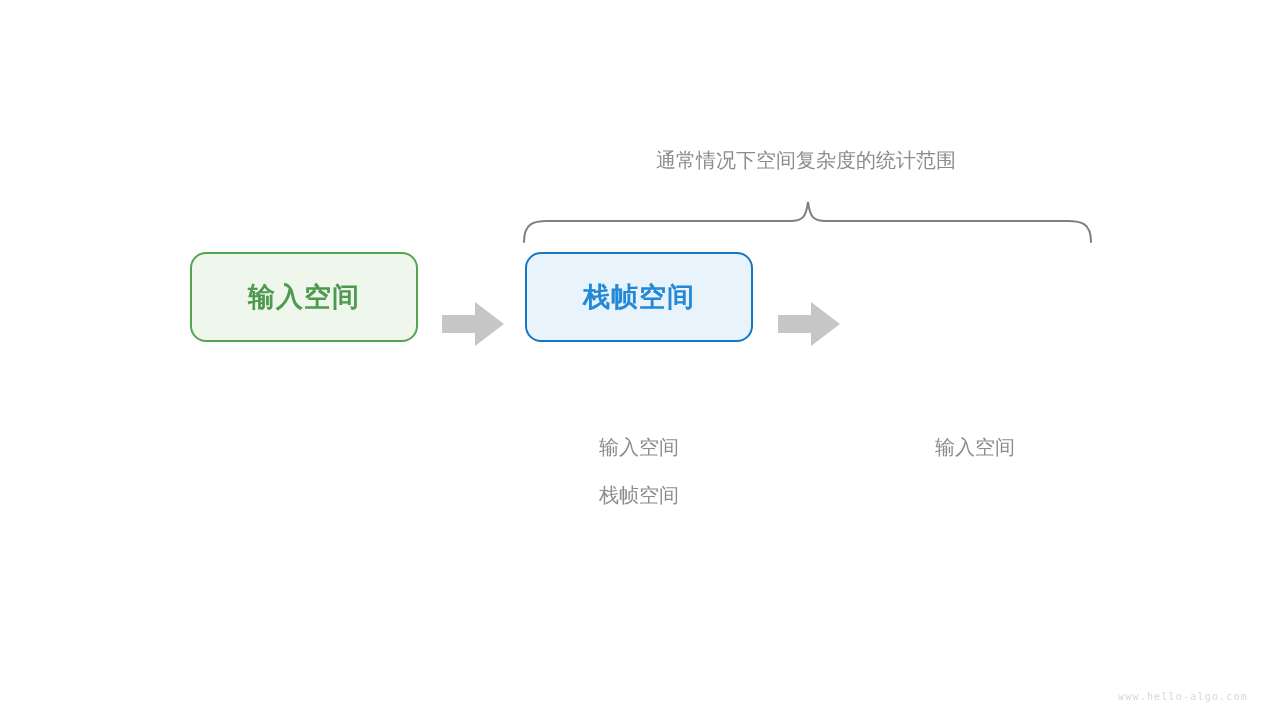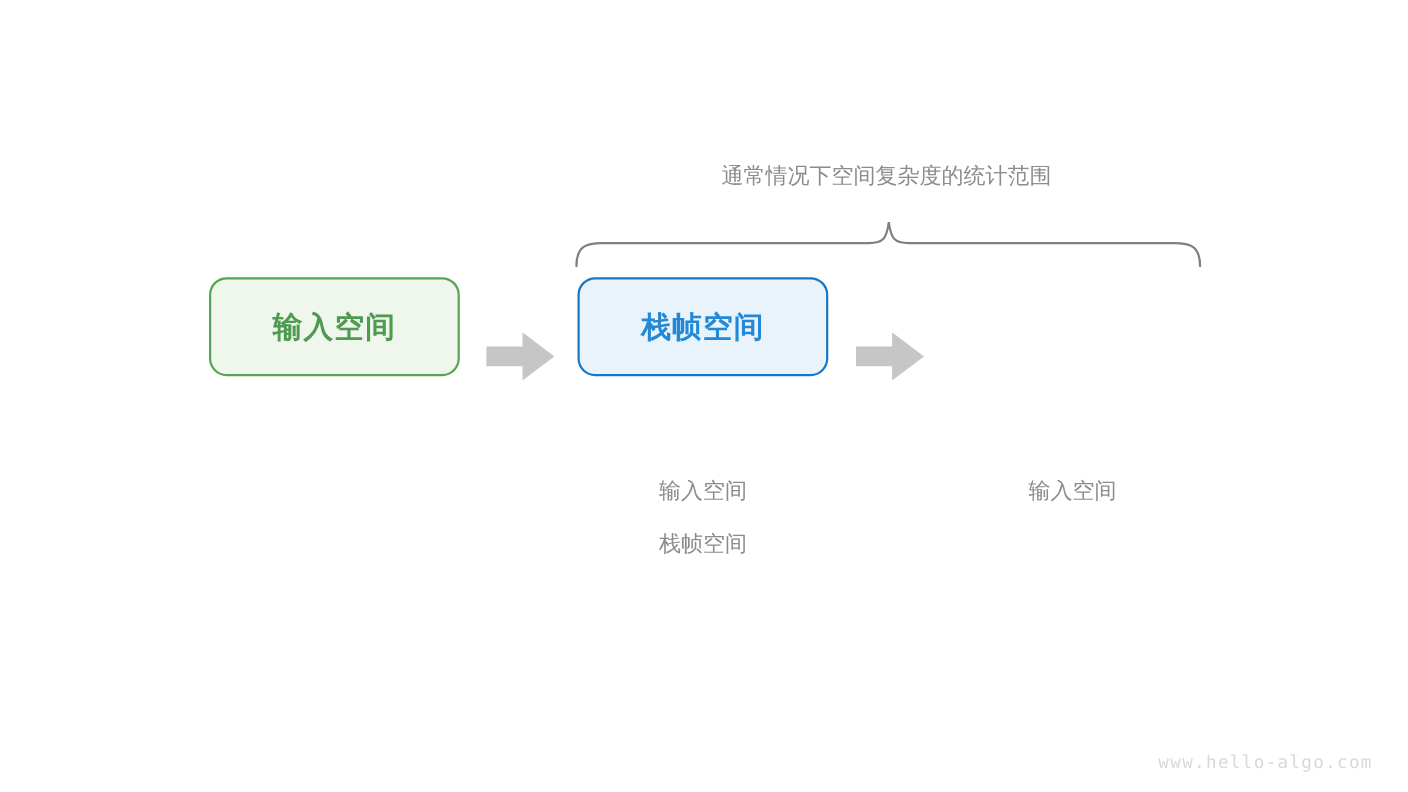--- a/index.html
+++ b/index.html
@@ -104,21 +104,21 @@
     white-space: nowrap;
   }
 
   
   .watermark {
     position: absolute;
     right: 32px;
     bottom: 18px;
     color: #d8d8d8;
     font-family: "DejaVu Sans Mono", "Liberation Mono", monospace;
-    font-size: 16px;
+    font-size: 10px;
     letter-spacing: 1.2px;
     white-space: nowrap;
   }
 </style>
 </head>
 <body>
 
 <div id="canvas">
 
   <div class="caption-inner">

